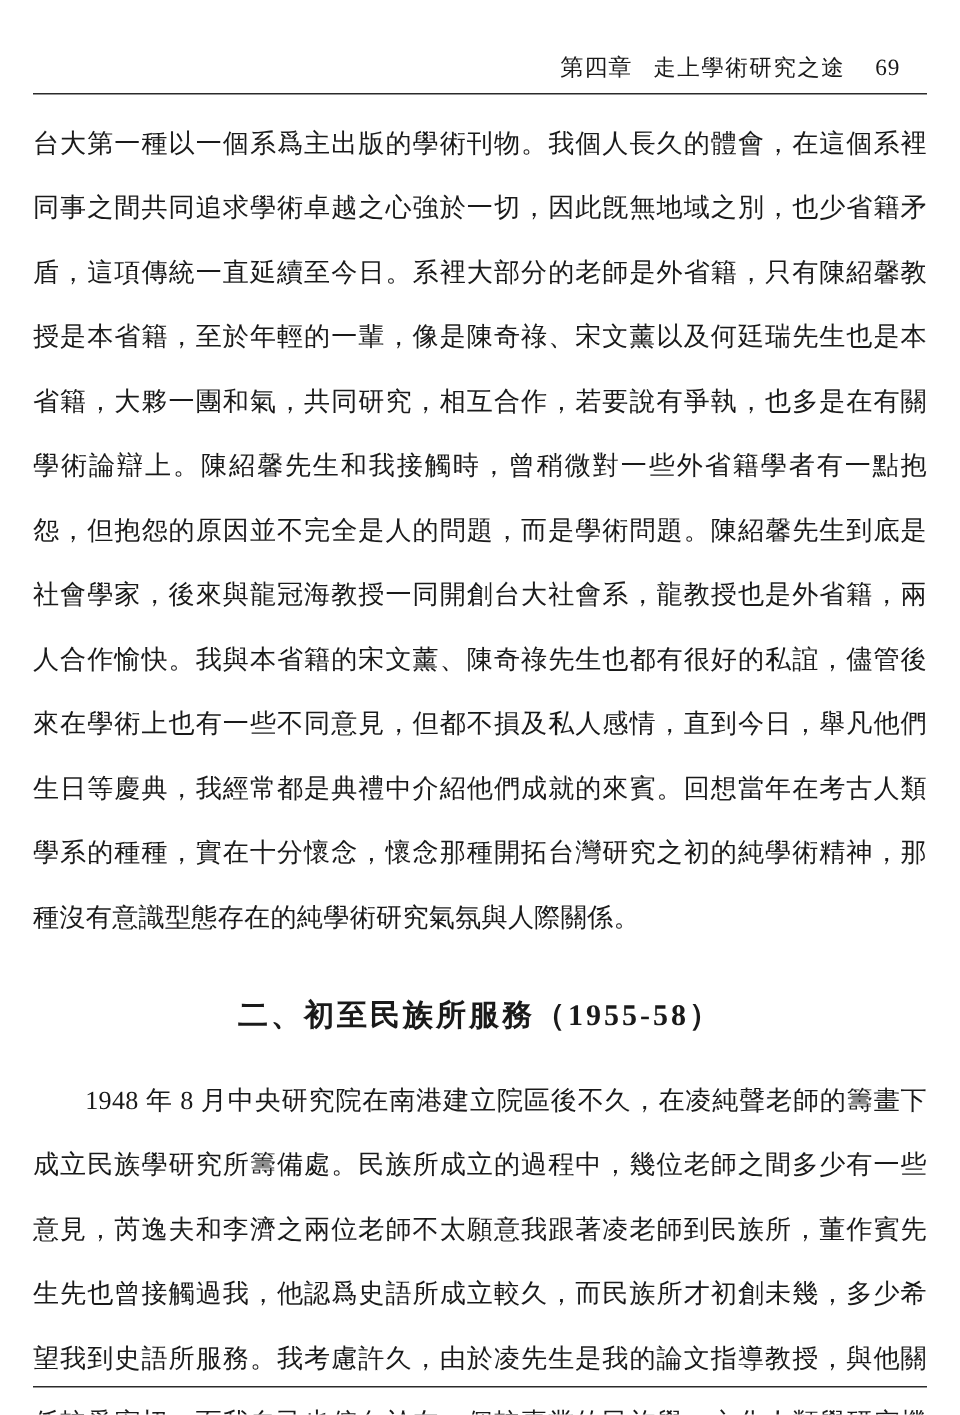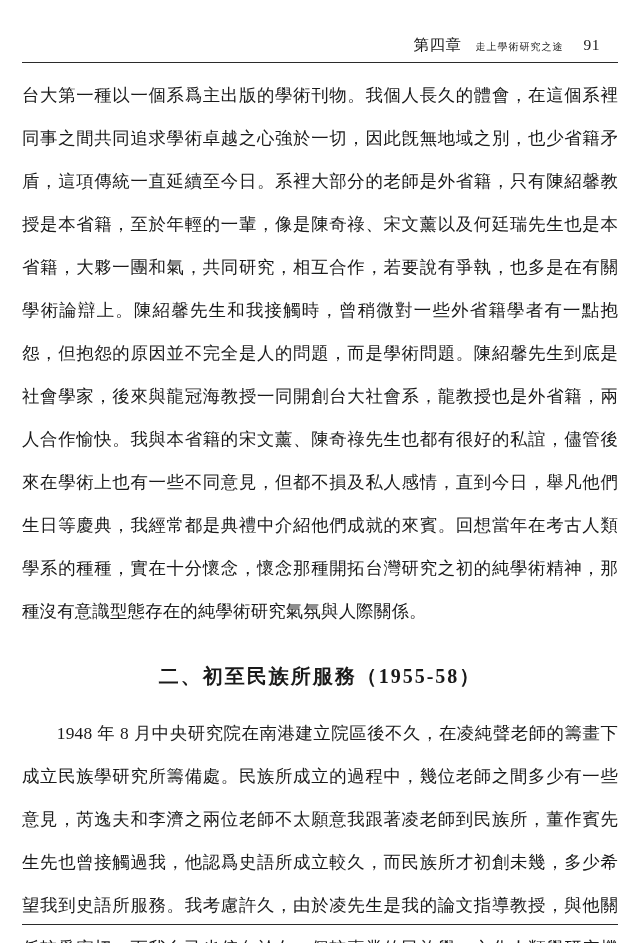--- a/index.html
+++ b/index.html
@@ -35,21 +35,21 @@
   }
   .header-inner {
     display: flex;
     align-items: baseline;
     gap: 14px;
   }
   .header-chapter {
     font-size: 15.5px;
   }
   .header-title {
-    font-size: 10px;
+    font-size: 15px;
     letter-spacing: 1px;
   }
   .header-page {
     font-size: 15.5px;
     font-family: "Liberation Serif", "DejaVu Serif", serif;
     margin-left: 6px;
   }
   .rule {
     position: absolute;
     top: 62px;
@@ -95,21 +95,21 @@
 </style>
 </head>
 <body>
 
 <div class="page">
 
   <div class="header">
     <div class="header-inner">
       <span class="header-chapter">第四章</span>
       <span class="header-title">走上學術研究之途</span>
-      <span class="header-page">91</span>
+      <span class="header-page">69</span>
     </div>
   </div>
 
   <div class="rule"></div>
 
   <div class="content">
 
     <p class="body-para">台大第一種以一個系爲主出版的學術刊物。我個人長久的體會，在這個系裡同事之間共同追求學術卓越之心強於一切，因此旣無地域之別，也少省籍矛盾，這項傳統一直延續至今日。系裡大部分的老師是外省籍，只有陳紹馨教授是本省籍，至於年輕的一輩，像是陳奇祿、宋文薰以及何廷瑞先生也是本省籍，大夥一團和氣，共同研究，相互合作，若要說有爭執，也多是在有關學術論辯上。陳紹馨先生和我接觸時，曾稍微對一些外省籍學者有一點抱怨，但抱怨的原因並不完全是人的問題，而是學術問題。陳紹馨先生到底是社會學家，後來與龍冠海教授一同開創台大社會系，龍教授也是外省籍，兩人合作愉快。我與本省籍的宋文薰、陳奇祿先生也都有很好的私誼，儘管後來在學術上也有一些不同意見，但都不損及私人感情，直到今日，舉凡他們生日等慶典，我經常都是典禮中介紹他們成就的來賓。回想當年在考古人類學系的種種，實在十分懷念，懷念那種開拓台灣研究之初的純學術精神，那種沒有意識型態存在的純學術研究氣氛與人際關係。</p>
 
     <div class="section-heading">二、初至民族所服務（1955-58）</div>

